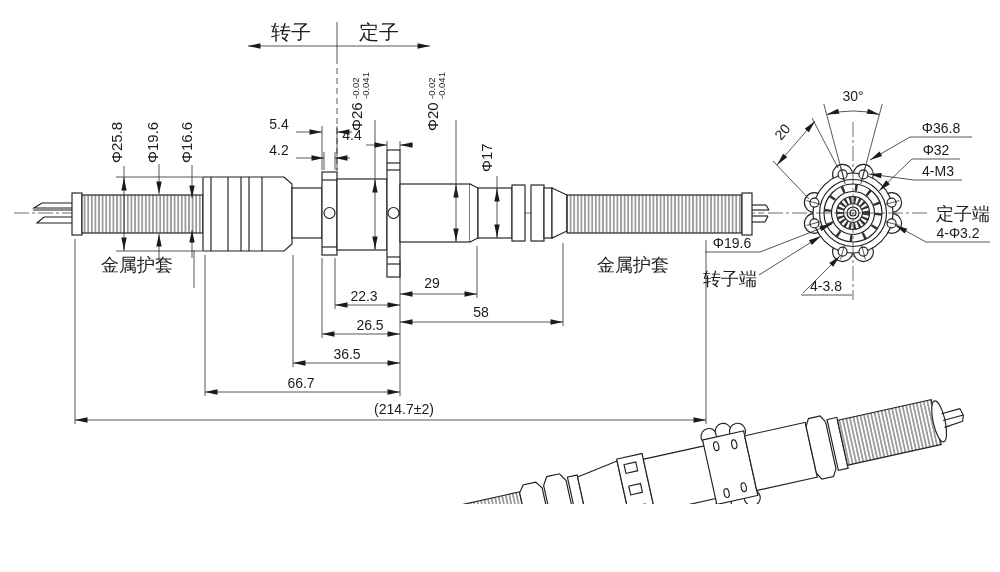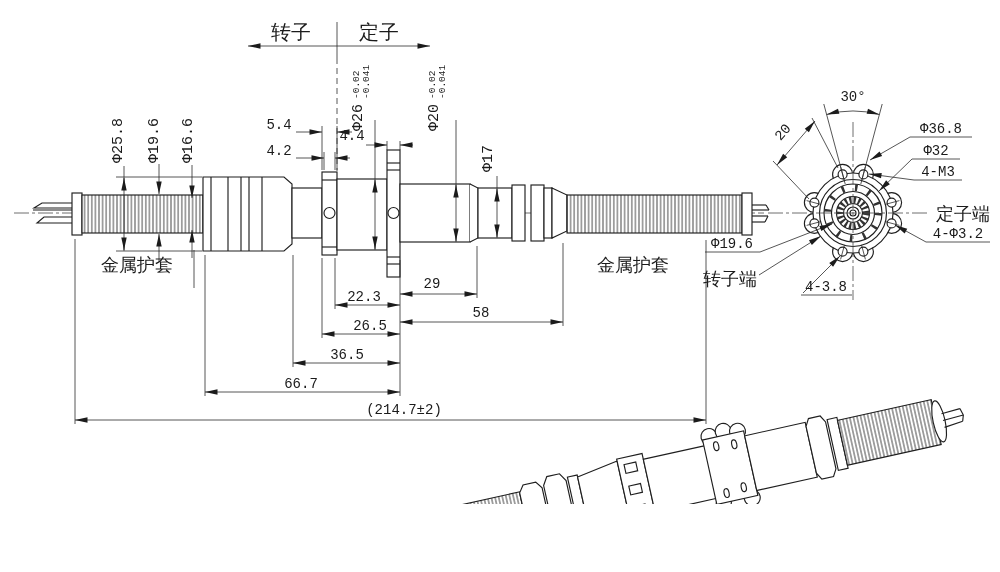--- a/index.html
+++ b/index.html
@@ -1,17 +1,17 @@
 <!DOCTYPE html>
 <html><head>
 <meta charset="utf-8">
 <style>
   html,body{margin:0;padding:0;background:#ffffff;}
   #stage{position:relative;width:1000px;height:504px;background:#ffffff;overflow:hidden;
-         font-family:Liberation Mono, monospace;}
+         font-family:Liberation Sans, sans-serif;}
   svg{position:absolute;left:0;top:0;}
   text{fill:#1b1b1b;}
   .part{stroke:#1f1f1f;stroke-width:1.15;fill:none;}
   .partf{stroke:#1f1f1f;stroke-width:1.15;fill:#ffffff;}
   .thin{stroke:#2b2b2b;stroke-width:0.8;fill:none;}
   .cl{stroke:#4a4a4a;stroke-width:0.8;fill:none;stroke-dasharray:15 3 3 3;}
   .dash{stroke:#2b2b2b;stroke-width:0.8;fill:none;stroke-dasharray:6 4;}
   .dim{font-size:14px;}
   .dia{font-size:15px;}
   .tol{font-size:9.5px;}

